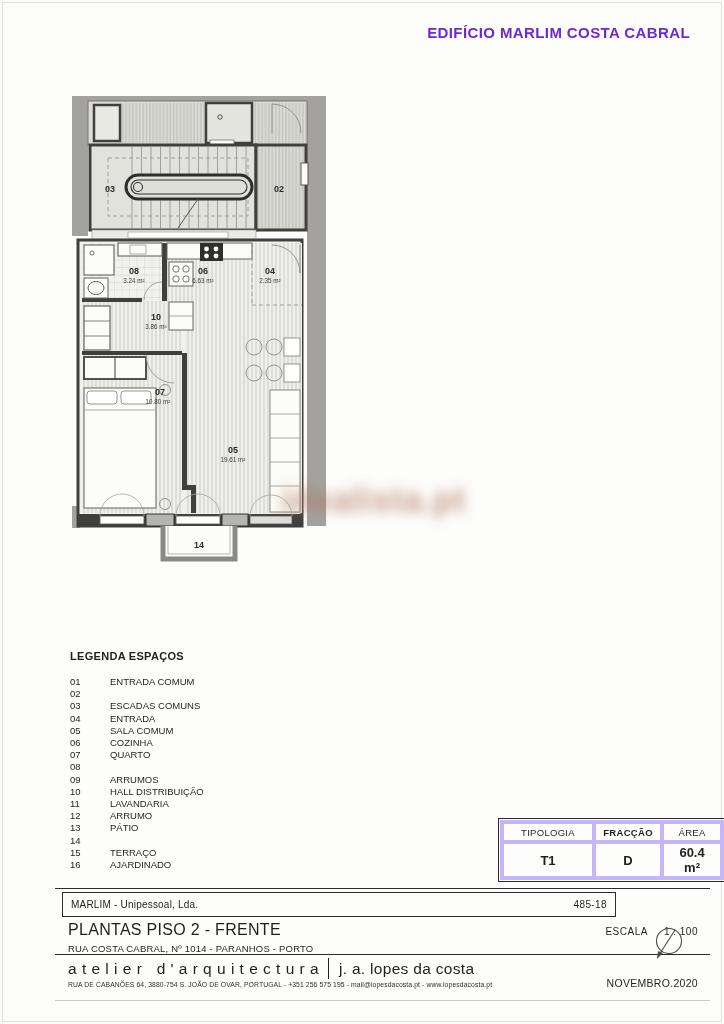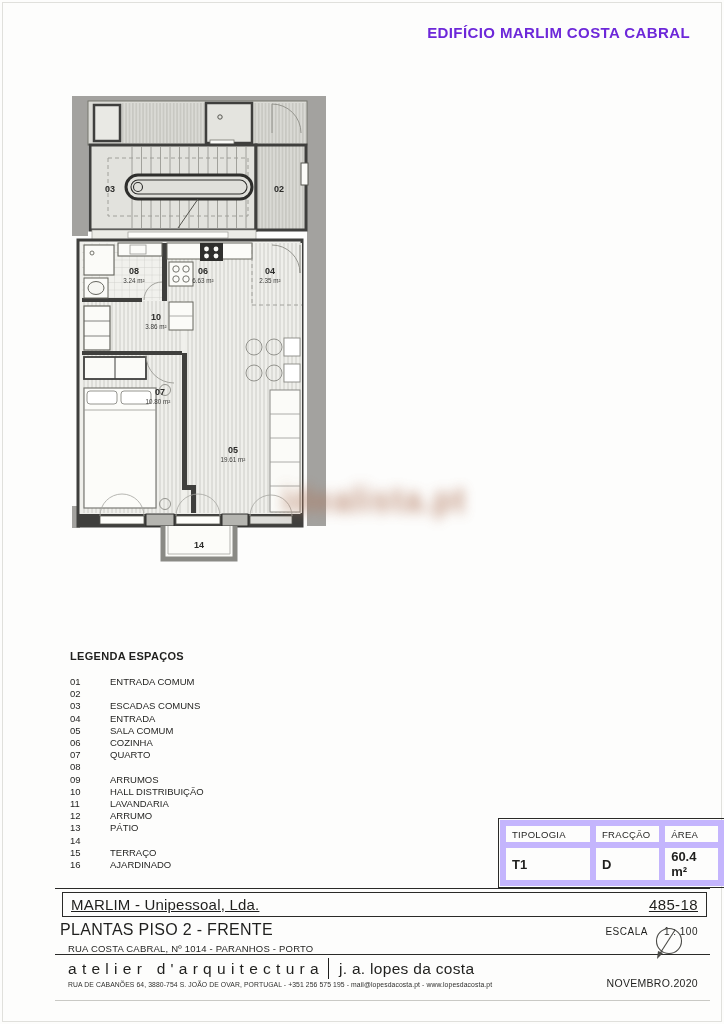--- a/index.html
+++ b/index.html
@@ -32,41 +32,41 @@
   
   .legend{position:absolute;left:70px;top:618px;width:300px;margin-top:32px;}
   .legend-heading{font-size:11px;font-weight:bold;letter-spacing:.3px;margin-bottom:14px;}
   .lg-row{display:flex;font-size:9.5px;line-height:12.2px;}
   .lg-num{width:40px;flex:0 0 40px;}
   .lg-label{flex:1;}
 
   
   .spec-table{position:absolute;left:500px;top:820px;border-collapse:collapse;}
   .spec-table th,.spec-table td{
-    border:6px solid #c4b5fd;text-align:left;
+    border:4px solid #c4b5fd;text-align:center;
     font-family:"Liberation Sans",sans-serif;
   }
   .spec-table th{font-size:9.5px;font-weight:normal;letter-spacing:.3px;padding:2px 6px;height:12px;}
   .spec-table td{font-size:13px;font-weight:bold;height:18px;padding:1px 6px;}
-  .spec-table .c1{width:92px;} .spec-table .c2{width:54px;} .spec-table .c3{width:56px;}
+  .spec-table .c1{width:92px;} .spec-table .c2{width:54px;font-weight:bold;} .spec-table .c3{width:56px;}
   .spec-table{outline:1px solid #2a2a28;outline-offset:1px;}
 
   
   .rule{position:absolute;left:55px;width:655px;height:0;border-top:1px solid #2a2a28;}
   .rule-1{top:888px;} .rule-2{top:954px;}
   .rule-3{top:1000px;border-top:1px solid #c9c9c5;}
   .company-box{
-    position:absolute;left:62px;top:892px;width:645px;height:25px;
+    position:absolute;left:62px;top:892px;width:554px;height:25px;
     border:1px solid #2a2a28;box-sizing:border-box;
     display:flex;align-items:center;justify-content:space-between;
-    padding:0 8px;font-size:15px;text-decoration:underline;
+    padding:0 8px;font-size:10px;
   }
   .company-name{letter-spacing:.2px;}
   .sheet-number{letter-spacing:.4px;}
-  .drawing-title{position:absolute;left:60px;top:921px;font-size:16px;letter-spacing:.3px;}
+  .drawing-title{position:absolute;left:68px;top:921px;font-size:16px;letter-spacing:.3px;}
   .scale{position:absolute;right:26px;top:926px;font-size:10px;letter-spacing:.5px;display:flex;gap:16px;}
   .site-address{position:absolute;left:68px;top:943px;font-size:9.5px;letter-spacing:.2px;}
   .atelier-row{position:absolute;left:68px;top:958px;display:flex;align-items:center;font-size:15.5px;}
   .atelier-name{letter-spacing:.34em;}
   .atelier-sep{display:inline-block;width:0;height:21px;border-left:1.5px solid #1f1f1d;margin:0 10px 0 4px;}
   .atelier-partner{letter-spacing:.02em;}
   .studio-contacts{position:absolute;left:68px;top:981px;font-size:6.8px;color:#2e2e2c;letter-spacing:.1px;}
   .date{position:absolute;right:26px;top:977px;font-size:10.5px;letter-spacing:.3px;padding-left:46px;}
   .north-arrow{position:absolute;left:646px;top:922px;}
 </style>

